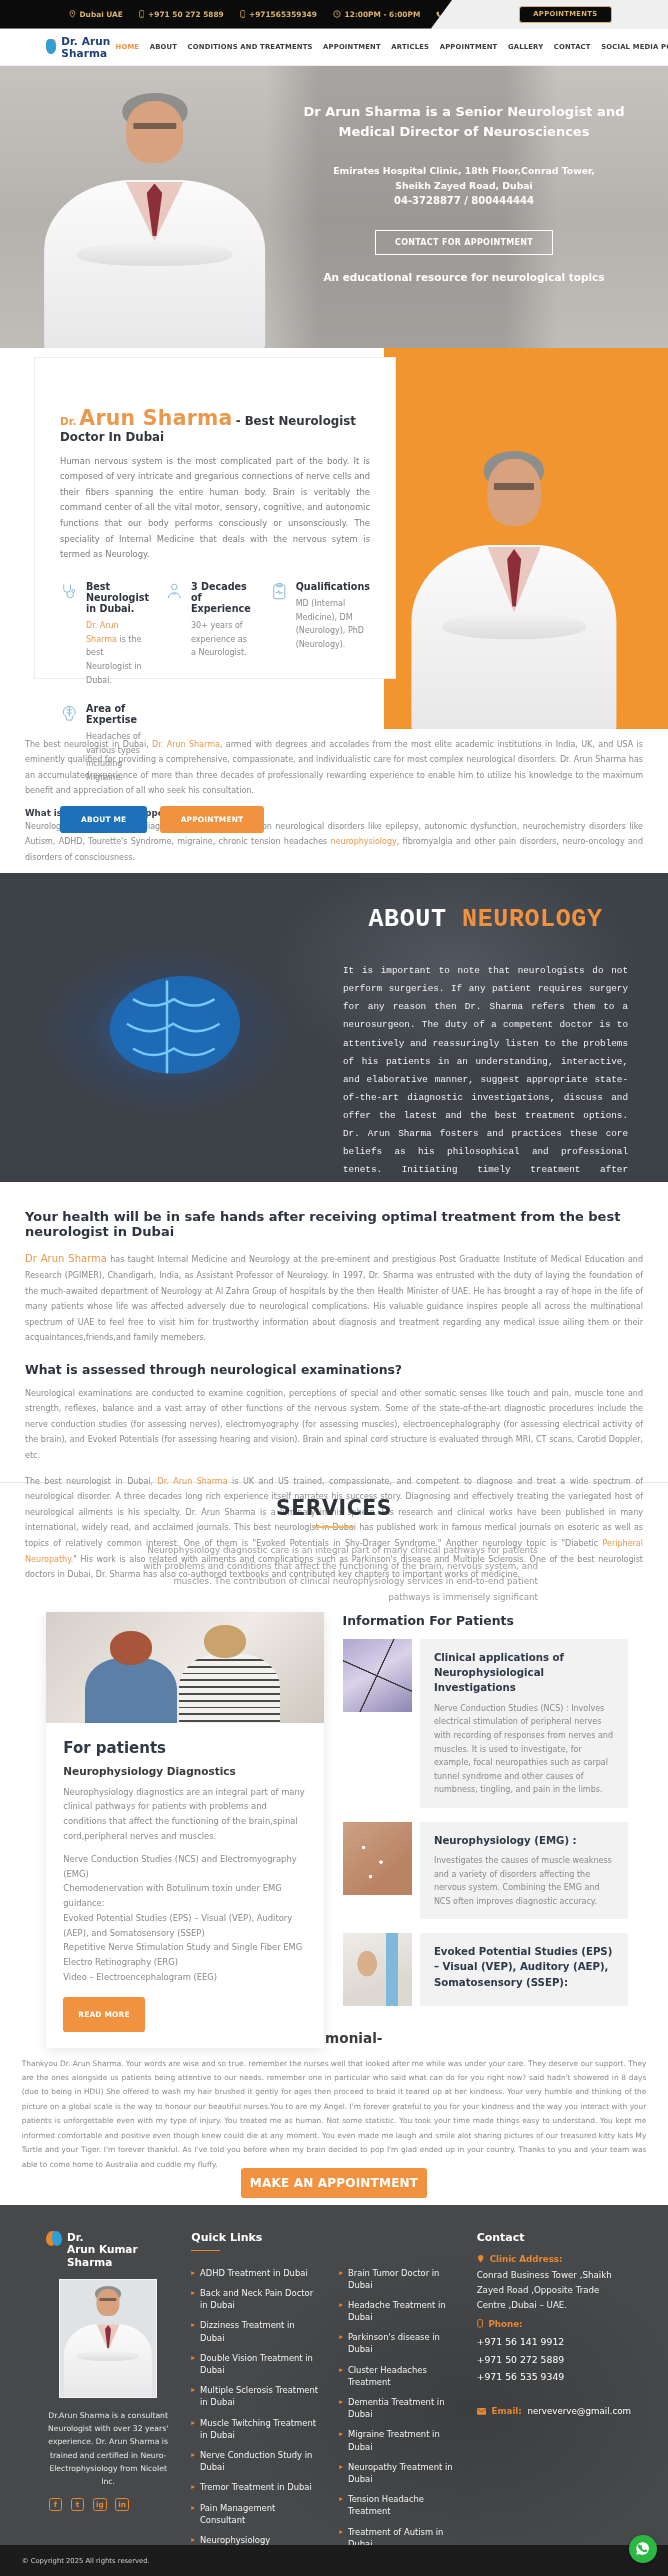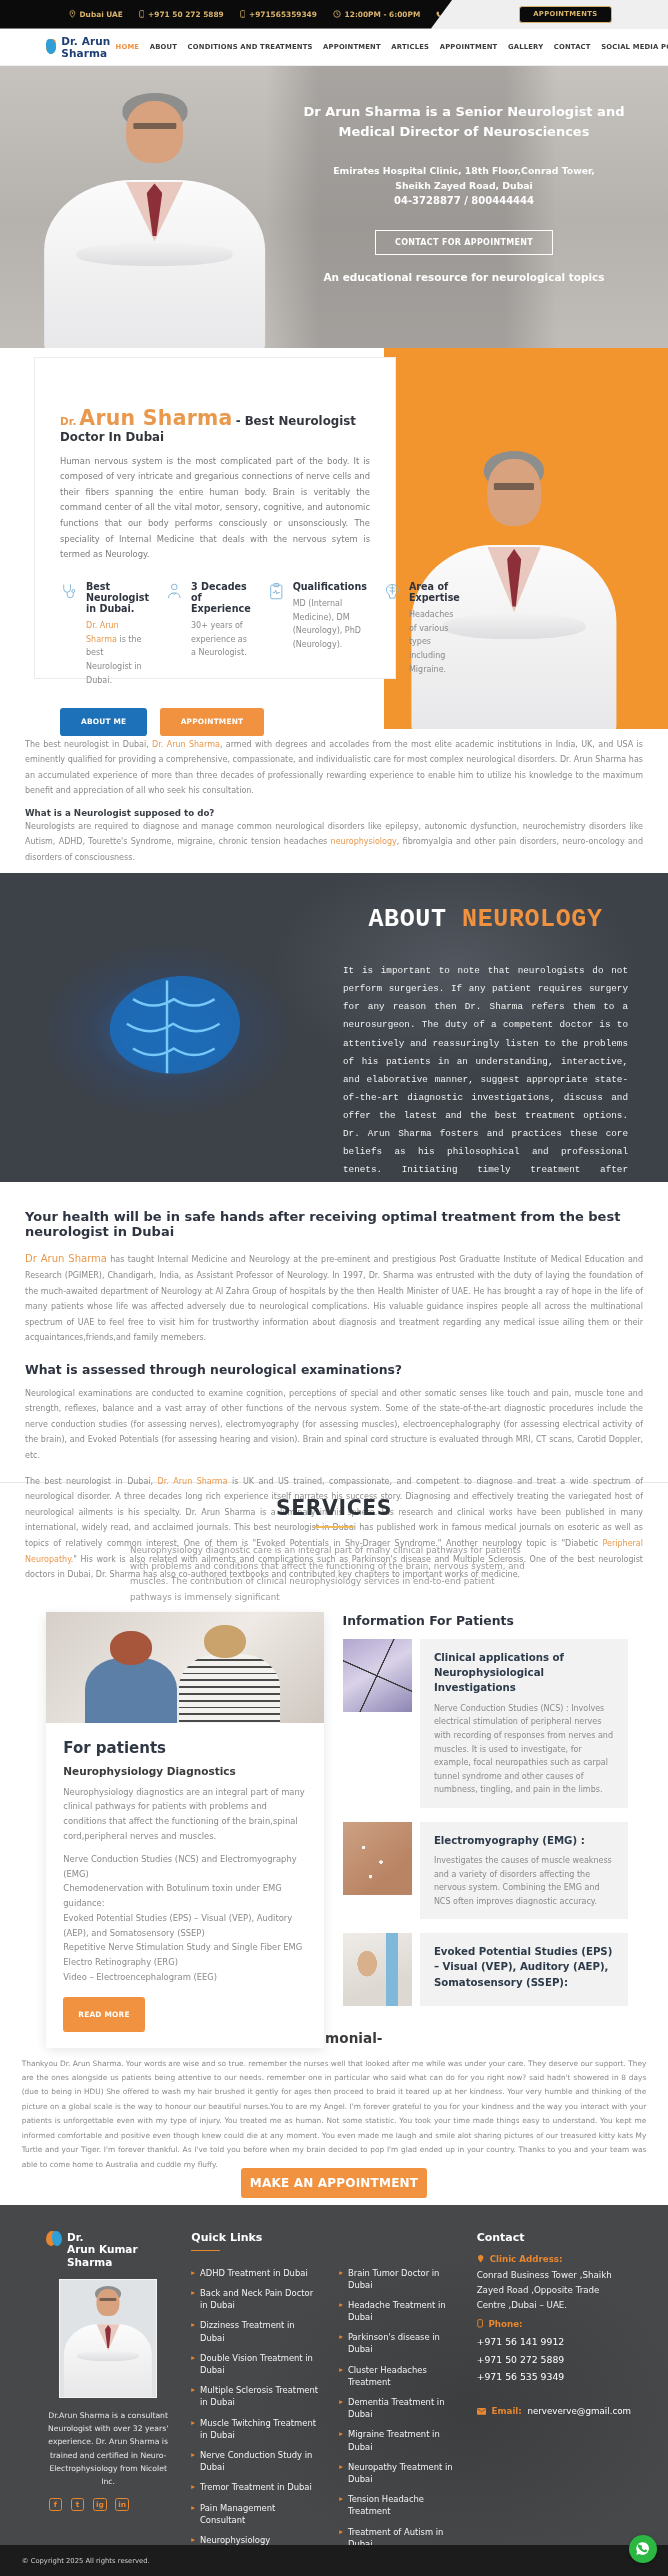--- a/index.html
+++ b/index.html
@@ -63,21 +63,21 @@
   
   .intro-sec { position:relative; height:384px; background:#fff; }
   .intro-orange { position:absolute; left:384px; top:0; width:285px; height:381px; background:#f2952f; }
   .intro-orange .doc-fig { position:absolute; left:18.6px; bottom:0; width:223px; height:291px; }
   .intro-card-inner { position:absolute; left:0; top:0; width:362px; height:322px; border:0.6px solid #ececec; background:#fff; padding:48px 25px 0 25px; }
   .intro-h { font-size:9.3px; }
   .intro-h .h-dr { color:#e9984c; font-size:10.5px; font-weight:bold; }
   .intro-h .h-name { color:#e9984c; font-size:20.4px; font-weight:bold; letter-spacing:0.3px; }
   .intro-h .h-rest { color:#33373d; font-size:11.8px; font-weight:bold; }
   .intro-p { margin-top:10px; font-size:8.4px; color:#7c7c7c; line-height:1.85; text-align:justify; }
-  .features { display:grid; grid-template-columns:1fr 1fr 1fr 1fr; gap:16px 16px; margin-top:18.6px; }
+  .features { display:grid; grid-template-columns:1fr 1fr 1fr; gap:16px 16px; margin-top:18.6px; }
   .feat { display:flex; gap:7.4px; }
   .feat-icon { flex:0 0 18.6px; padding-top:1.2px; }
   .feat-title { font-size:9.6px; font-weight:bold; color:#2f3540; }
   .feat-text { margin-top:5px; font-size:8px; color:#8a8a8a; line-height:1.7; }
   .btn-row { margin-top:21px; display:flex; gap:12.4px; }
   .btn { border:none; border-radius:3.1px; padding:9.3px 21px; font-size:7.4px; font-weight:bold; color:#fff;
          letter-spacing:0.2px; font-family:inherit; cursor:pointer; }
   .btn-blue { background:#1d71b8; }
   .btn-orange { background:#f0923f; }
 
@@ -101,21 +101,21 @@
 
   
   .safe { padding:27px 25px 0 25px; height:301px; border-bottom:0.6px solid #e6e6e6; }
   .safe-h1 { font-size:13px; font-weight:bold; color:#2e3440; margin-bottom:10px; }
   .safe-h2 { font-size:12.4px; font-weight:bold; color:#2e3440; margin:16px 0 8.7px 0; }
 
   
   .services { position:relative; height:537px; padding-top:13.6px; }
   .svc-title { text-align:center; font-size:20.4px; font-weight:bold; color:#2d3339; letter-spacing:0.6px; }
   .svc-underline { width:40px; height:1.9px; background:#f0b95a; margin:6.2px auto 15px auto; border-radius:1.2px; }
-  .svc-sub { width:408px; margin:0 auto; text-align:left; font-size:8.7px; color:#9a9a9a; line-height:1.8; }
+  .svc-sub { width:408px; margin:0 auto; text-align:right; font-size:8.7px; color:#9a9a9a; line-height:1.8; }
   .svc-cols { position:absolute; left:46px; top:129px; right:40px; display:flex; gap:18.6px; }
   .svc-left { width:278px; background:#fff; box-shadow:0 2.5px 11px rgba(0,0,0,.10); }
   .patients-art { position:relative; height:111px; background:linear-gradient(135deg,#d6cfc9,#efeae5 55%,#cfc7c0); overflow:hidden; }
   .pa-head1 { position:absolute; left:23%; top:18%; width:15%; height:30%; background:#a7563c; border-radius:48%; }
   .pa-body1 { position:absolute; left:14%; top:42%; width:33%; height:70%; background:#5b7fa6; border-radius:40% 40% 0 0; }
   .pa-head2 { position:absolute; left:57%; top:12%; width:15%; height:30%; background:#c9a36b; border-radius:48%; }
   .pa-body2 { position:absolute; left:48%; top:38%; width:36%; height:75%;
               background:repeating-linear-gradient(180deg,#f4f2ef 0 5px,#4a4a4a 5px 6.8px); border-radius:40% 40% 0 0; }
   .svc-left-body { padding:16px 17.3px 16px 17.3px; }
   .fp-title { font-size:15px; font-weight:bold; color:#2f3845; }
@@ -427,21 +427,21 @@
           </div>
         <div class="icard-body">
           <div class="icard-title">Clinical applications of Neurophysiological Investigations</div>
           <p class="icard-p">Nerve Conduction Studies (NCS) : Involves electrical stimulation of peripheral nerves with recording of responses from nerves and muscles. It is used to investigate, for example, focal neuropathies such as carpal tunnel syndrome and other causes of numbness, tingling, and pain in the limbs.</p>
         </div>
       </div>
 
       <div class="icard">
         <div class="icard-thumb thumb-emg"></div>
         <div class="icard-body">
-          <div class="icard-title">Electromyography (EMG) :</div>
+          <div class="icard-title">Neurophysiology (EMG) :</div>
           <p class="icard-p">Investigates the causes of muscle weakness and a variety of disorders affecting the nervous system. Combining the EMG and NCS often improves diagnostic accuracy.</p>
         </div>
       </div>
 
       <div class="icard">
         <div class="icard-thumb thumb-eps"></div>
         <div class="icard-body">
           <div class="icard-title">Evoked Potential Studies (EPS) – Visual (VEP), Auditory (AEP), Somatosensory (SSEP):</div>
         </div>
       </div>

